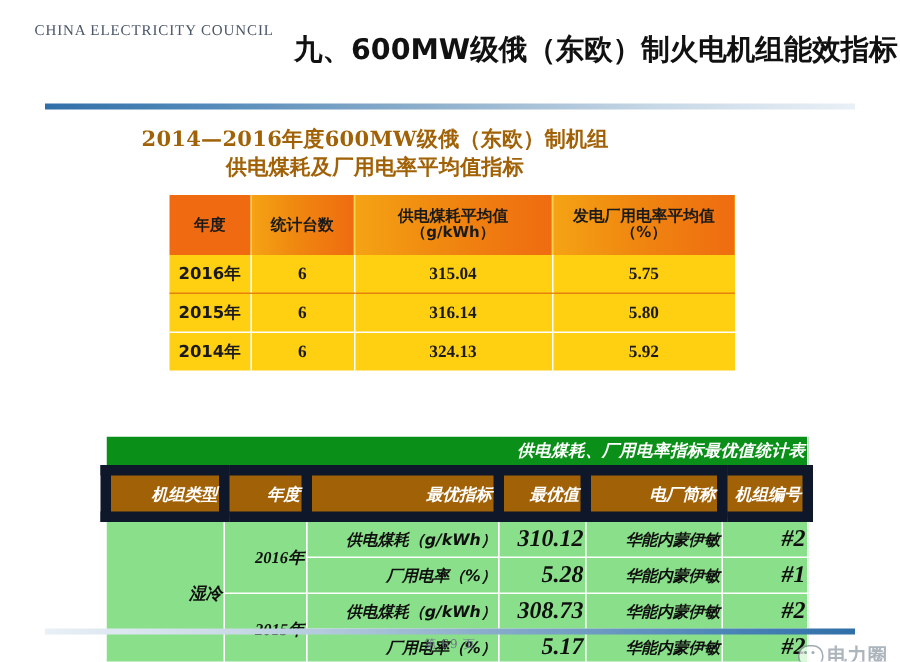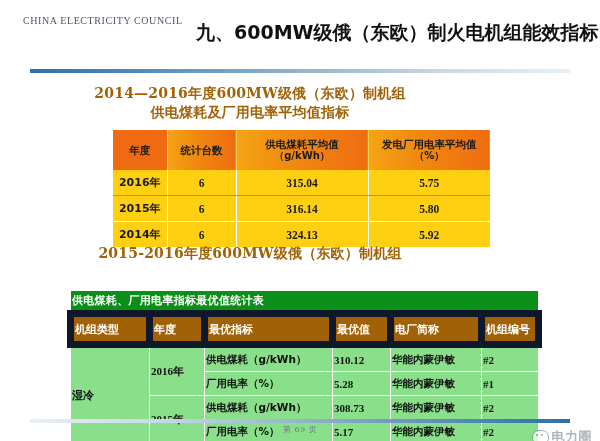--- a/index.html
+++ b/index.html
@@ -159,24 +159,25 @@
 
   
   #table-best {
     position: absolute;
     left: 67px; top: 290px;
     width: 468px;
     border-collapse: collapse;
     table-layout: fixed;
   }
   #table-best th, #table-best td {
-    text-align: left;
+    text-align: right;
     vertical-align: middle;
     font-family: "DejaVu Sans", sans-serif;
     color: #101010;
+    font-style: italic;
   }
   #table-best .cap-row th {
     height: 17px;
     background: #0a8f18;
     color: #ffffff;
     font-size: 11px;
     font-weight: bold;
     border: 1px solid #ffffff;
     letter-spacing: 0.3px;
   }
@@ -195,21 +196,21 @@
     font-size: 11px;
     font-weight: bold;
   }
   #table-best tbody td.c-metric,
   #table-best tbody td.c-plant {
     font-size: 10.5px;
   }
   #table-best tbody td.c-val,
   #table-best tbody td.c-unit-no {
     font-family: "Liberation Serif", "DejaVu Serif", serif;
-    font-size: 11px;
+    font-size: 16px;
   }
   #table-best tbody td.c-year {
     font-family: "Liberation Serif", "DejaVu Serif", serif;
     font-size: 11px;
   }
 
   
   #footer-rule {
     position: absolute;
     left: 30px; top: 419px;
@@ -323,21 +324,20 @@
     <tr>
       <td class="c-year">2014年</td>
       <td>6</td>
       <td>324.13</td>
       <td>5.92</td>
     </tr>
   </tbody>
 </table>
 
 <div class="section-title" id="title-table2">
-  <div>2015-2016年度600MW级俄（东欧）制机组</div>
 </div>
 
 <table id="table-best">
   <colgroup>
     <col style="width:79px">
     <col style="width:55px">
     <col style="width:128px">
     <col style="width:58px">
     <col style="width:91px">
     <col style="width:57px">

